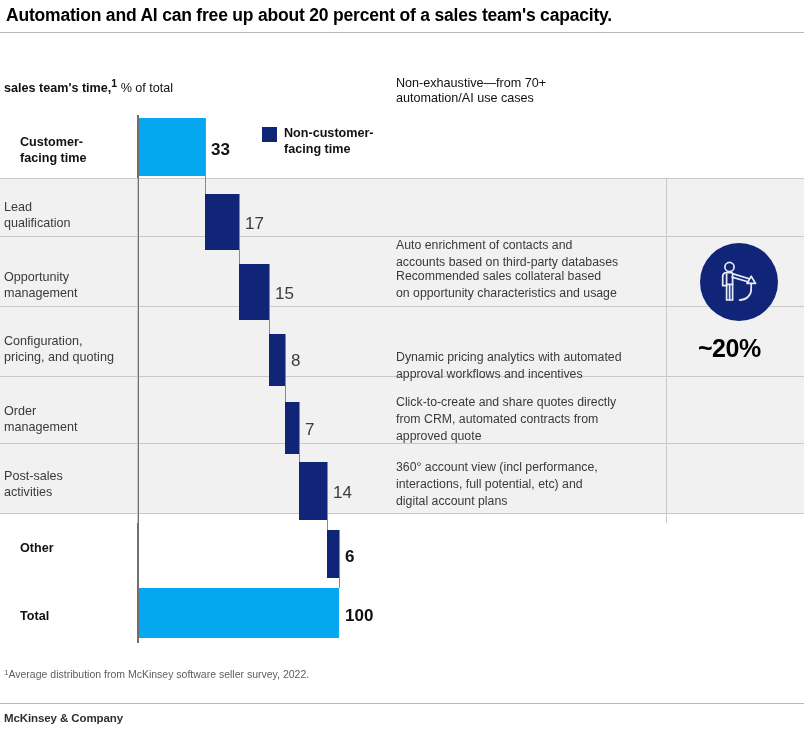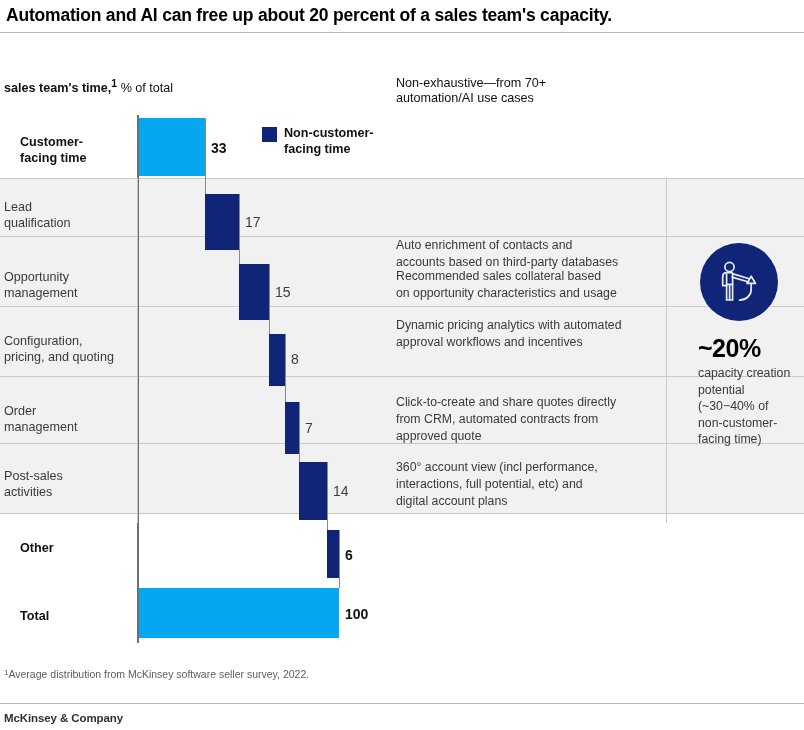--- a/index.html
+++ b/index.html
@@ -97,21 +97,21 @@
   .bar.noncust { background: #102578; }
 
   .connector {
     position: absolute;
     width: 1px;
     background: #8a8a8a;
   }
 
   .bar-value {
     position: absolute;
-    font-size: 14px;
+    font-size: 17px;
     color: #3c3c3c;
     white-space: nowrap;
   }
   .bar-value.dark { color: #111111; font-weight: bold; }
 
   
   .rowlabel {
     position: absolute;
     left: 4px;
     width: 125px;
@@ -289,21 +289,21 @@
 management</div>
 <div class="rowlabel" style="top:468px; white-space:pre-line;">Post-sales
 activities</div>
 <div class="rowlabel strong" style="top:540px; white-space:pre-line;">Other</div>
 <div class="rowlabel strong" style="top:608px; white-space:pre-line;">Total</div>
 
 <div class="usecase" style="top:200px; white-space:pre-line;margin-top:37px;">Auto enrichment of contacts and
 accounts based on third-party databases</div>
 <div class="usecase" style="top:268px; white-space:pre-line;">Recommended sales collateral based
 on opportunity characteristics and usage</div>
-<div class="usecase" style="top:317px; white-space:pre-line;">Dynamic pricing analytics with automated
+<div class="usecase" style="top:349px; white-space:pre-line;">Dynamic pricing analytics with automated
 approval workflows and incentives</div>
 <div class="usecase" style="top:394px; white-space:pre-line;">Click-to-create and share quotes directly
 from CRM, automated contracts from
 approved quote</div>
 <div class="usecase" style="top:459px; white-space:pre-line;">360° account view (incl performance,
 interactions, full potential, etc) and
 digital account plans</div>
 
 <div class="legend">
   <div class="legend-swatch"></div>
@@ -323,24 +323,19 @@
       <path d="M13.6 28.4h6"></path>
       <path d="M16.6 29.5v14.2"></path>
       <path d="M19.3 17.6 36.2 22.8"></path>
       <path d="M19.1 21.1 35.6 26"></path>
       <path d="M38.2 20.2 34 27.4h8.5z"></path>
       <path d="M38.2 27.4v6.2"></path>
       <path d="M38.2 33.6c0 5.9-5 10.3-11.6 10.6"></path>
     </svg>
   </div>
   <div class="callout-pct">~20%</div>
-  <div class="callout-sub">capacity creation
-potential
-(~30−40% of
-non-customer-
-facing time)</div>
 </div>
 
 <div class="footnote">
   <sup>1</sup><span>Average distribution from McKinsey software seller survey, 2022.</span>
 </div>
 <div class="rule-bottom"></div>
 <div class="brand">McKinsey &amp; Company</div>
 
 </body></html>

